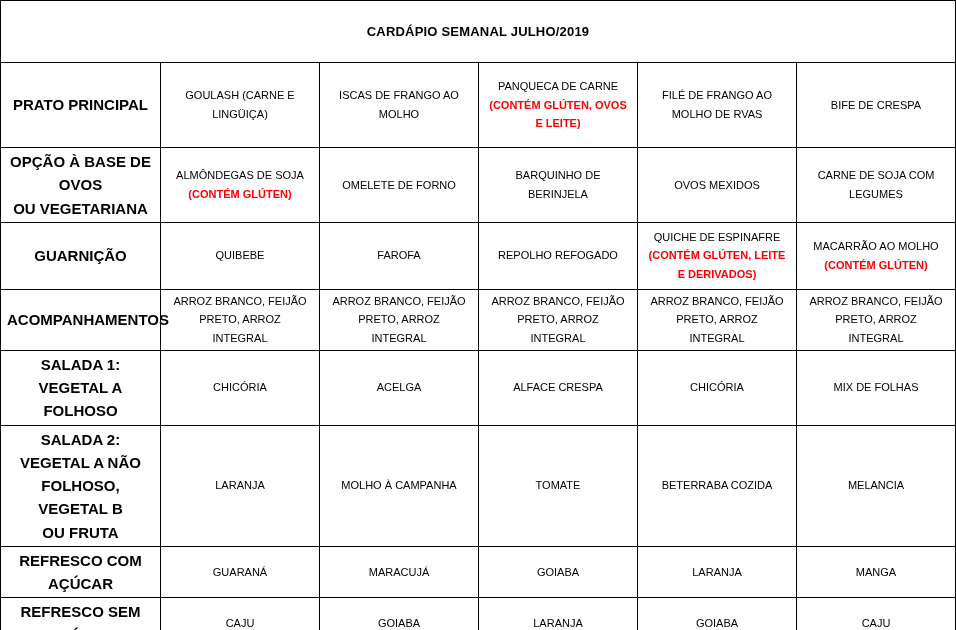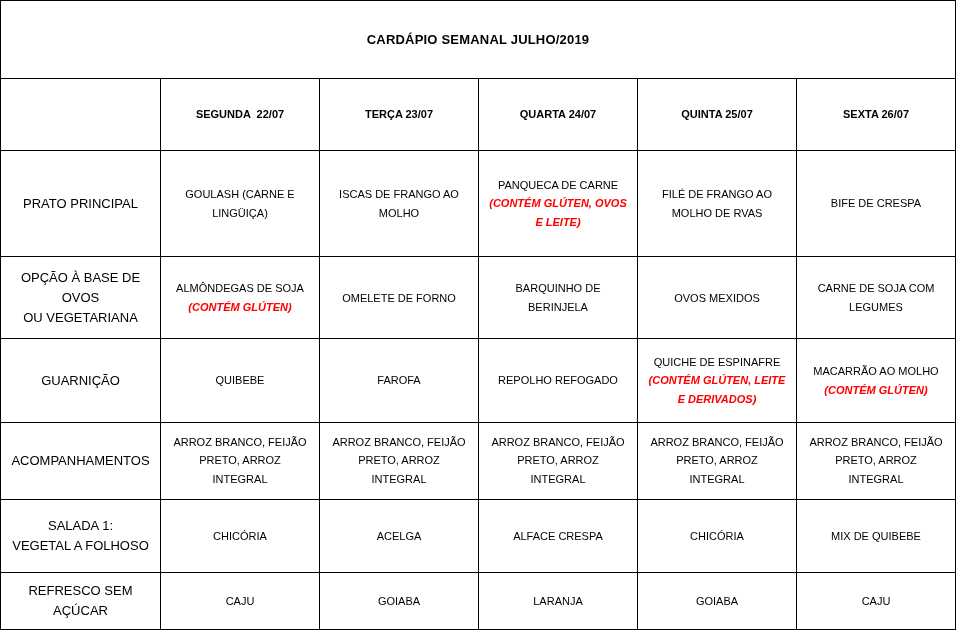--- a/index.html
+++ b/index.html
@@ -34,63 +34,54 @@
     font-weight: bold;
     font-size: 13px;
     letter-spacing: 0.2px;
   }
   .day-header {
     font-weight: bold;
     font-size: 11px;
     white-space: pre-wrap;
   }
   .row-label {
-    font-weight: normal;
-    font-size: 13px;
+    font-weight: bold;
+    font-size: 15px;
     white-space: pre-line;
     line-height: 1.55;
     padding: 2px 6px;
   }
   .cell-text {
     display: block;
     line-height: 1.7;
   }
   .warn {
     display: block;
     color: #ff0000;
     font-weight: bold;
     line-height: 1.7;
-    font-style: italic;
   }
 </style>
 </head>
 <body>
 
 <div class="sheet">
   <table>
     <colgroup>
       <col style="width:160px">
       <col>
         <col>
         <col>
         <col>
         <col>
     </colgroup>
     <tbody>
       <tr style="height:62px">
         <td colspan="6" class="title-cell">CARDÁPIO SEMANAL JULHO/2019</td>
       </tr>
-      <tr style="height:58px">
-        <td class="corner"></td>
-        <td class="day-header">SEGUNDA  22/07</td>
-        <td class="day-header">TERÇA 23/07</td>
-        <td class="day-header">QUARTA 24/07</td>
-        <td class="day-header">QUINTA 25/07</td>
-        <td class="day-header">SEXTA 26/07</td>
-      </tr>
     </tbody>
     <tbody id="menu-body">
         <tr style="height: 85px;">
           <td class="row-label">PRATO PRINCIPAL</td>
           <td>
             <span class="cell-text">GOULASH (CARNE E LINGÜIÇA)</span>
           </td>
           <td>
             <span class="cell-text">ISCAS DE FRANGO AO MOLHO</span>
           </td>
@@ -172,21 +163,60 @@
           <td>
             <span class="cell-text">ACELGA</span>
           </td>
           <td>
             <span class="cell-text">ALFACE CRESPA</span>
           </td>
           <td>
             <span class="cell-text">CHICÓRIA</span>
           </td>
           <td>
-            <span class="cell-text">MIX DE QUIBEBE</span>
+            <span class="cell-text">MIX DE FOLHAS</span>
+          </td>
+        </tr>
+        <tr style="height: 86px;">
+          <td class="row-label">SALADA 2:
+VEGETAL A NÃO
+FOLHOSO, VEGETAL B
+OU FRUTA</td>
+          <td>
+            <span class="cell-text">LARANJA</span>
+          </td>
+          <td>
+            <span class="cell-text">MOLHO À CAMPANHA</span>
+          </td>
+          <td>
+            <span class="cell-text">TOMATE</span>
+          </td>
+          <td>
+            <span class="cell-text">BETERRABA COZIDA</span>
+          </td>
+          <td>
+            <span class="cell-text">MELANCIA</span>
+          </td>
+        </tr>
+        <tr style="height: 43px;">
+          <td class="row-label">REFRESCO COM AÇÚCAR</td>
+          <td>
+            <span class="cell-text">GUARANÁ</span>
+          </td>
+          <td>
+            <span class="cell-text">MARACUJÁ</span>
+          </td>
+          <td>
+            <span class="cell-text">GOIABA</span>
+          </td>
+          <td>
+            <span class="cell-text">LARANJA</span>
+          </td>
+          <td>
+            <span class="cell-text">MANGA</span>
           </td>
         </tr>
         <tr style="height: 44px;">
           <td class="row-label">REFRESCO SEM AÇÚCAR</td>
           <td>
             <span class="cell-text">CAJU</span>
           </td>
           <td>
             <span class="cell-text">GOIABA</span>
           </td>

